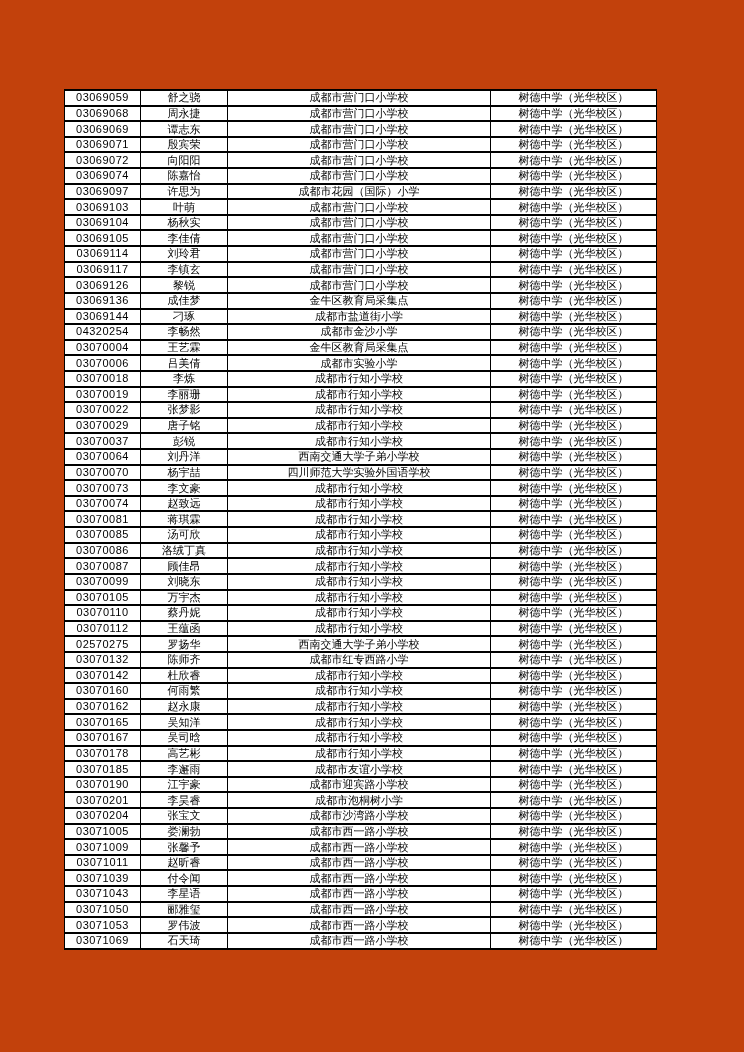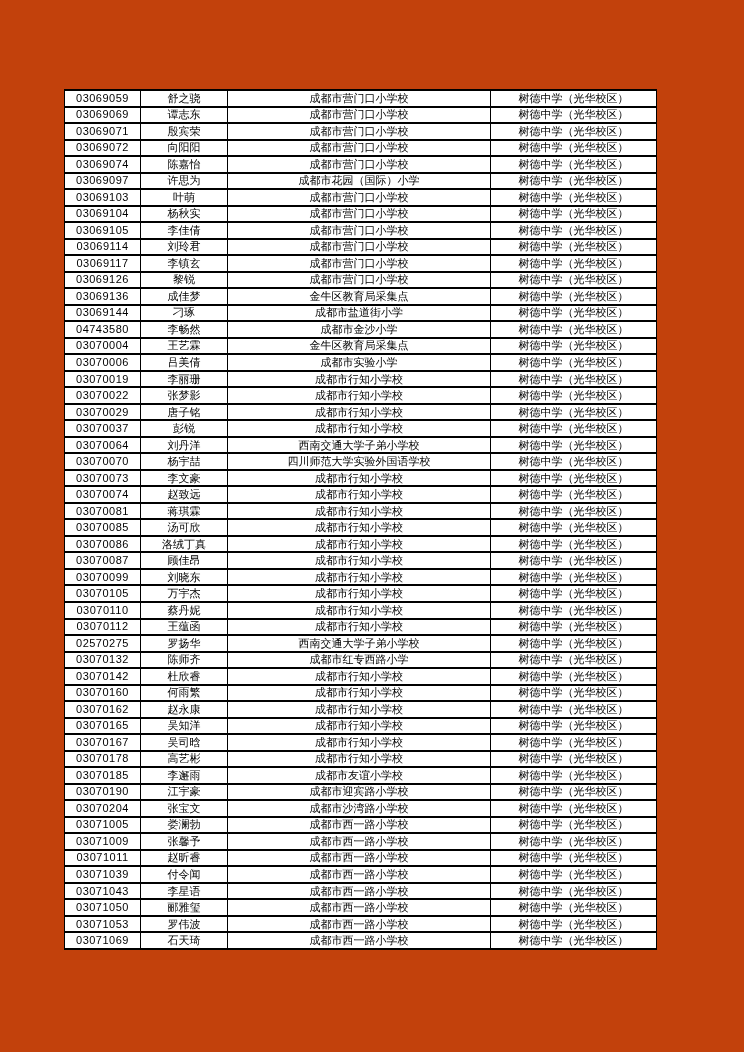--- a/index.html
+++ b/index.html
@@ -55,20 +55,26 @@
       <col style="width:166px">
     </colgroup>
     <tbody>
         <tr>
           <td class="c0">03069059</td>
           <td class="c1">舒之骁</td>
           <td class="c2">成都市营门口小学校</td>
           <td class="c3">树德中学（光华校区）</td>
         </tr>
         <tr>
+          <td class="c0">03069068</td>
+          <td class="c1">周永捷</td>
+          <td class="c2">成都市营门口小学校</td>
+          <td class="c3">树德中学（光华校区）</td>
+        </tr>
+        <tr>
           <td class="c0">03069069</td>
           <td class="c1">谭志东</td>
           <td class="c2">成都市营门口小学校</td>
           <td class="c3">树德中学（光华校区）</td>
         </tr>
         <tr>
           <td class="c0">03069071</td>
           <td class="c1">殷宾荣</td>
           <td class="c2">成都市营门口小学校</td>
           <td class="c3">树德中学（光华校区）</td>
@@ -133,38 +139,44 @@
           <td class="c2">金牛区教育局采集点</td>
           <td class="c3">树德中学（光华校区）</td>
         </tr>
         <tr>
           <td class="c0">03069144</td>
           <td class="c1">刁琢</td>
           <td class="c2">成都市盐道街小学</td>
           <td class="c3">树德中学（光华校区）</td>
         </tr>
         <tr>
-          <td class="c0">04743580</td>
+          <td class="c0">04320254</td>
           <td class="c1">李畅然</td>
           <td class="c2">成都市金沙小学</td>
           <td class="c3">树德中学（光华校区）</td>
         </tr>
         <tr>
           <td class="c0">03070004</td>
           <td class="c1">王艺霖</td>
           <td class="c2">金牛区教育局采集点</td>
           <td class="c3">树德中学（光华校区）</td>
         </tr>
         <tr>
           <td class="c0">03070006</td>
           <td class="c1">吕美倩</td>
           <td class="c2">成都市实验小学</td>
           <td class="c3">树德中学（光华校区）</td>
         </tr>
         <tr>
+          <td class="c0">03070018</td>
+          <td class="c1">李炼</td>
+          <td class="c2">成都市行知小学校</td>
+          <td class="c3">树德中学（光华校区）</td>
+        </tr>
+        <tr>
           <td class="c0">03070019</td>
           <td class="c1">李丽珊</td>
           <td class="c2">成都市行知小学校</td>
           <td class="c3">树德中学（光华校区）</td>
         </tr>
         <tr>
           <td class="c0">03070022</td>
           <td class="c1">张梦影</td>
           <td class="c2">成都市行知小学校</td>
           <td class="c3">树德中学（光华校区）</td>
@@ -304,20 +316,26 @@
         <tr>
           <td class="c0">03070185</td>
           <td class="c1">李邂雨</td>
           <td class="c2">成都市友谊小学校</td>
           <td class="c3">树德中学（光华校区）</td>
         </tr>
         <tr>
           <td class="c0">03070190</td>
           <td class="c1">江宇豪</td>
           <td class="c2">成都市迎宾路小学校</td>
+          <td class="c3">树德中学（光华校区）</td>
+        </tr>
+        <tr>
+          <td class="c0">03070201</td>
+          <td class="c1">李昊睿</td>
+          <td class="c2">成都市泡桐树小学</td>
           <td class="c3">树德中学（光华校区）</td>
         </tr>
         <tr>
           <td class="c0">03070204</td>
           <td class="c1">张宝文</td>
           <td class="c2">成都市沙湾路小学校</td>
           <td class="c3">树德中学（光华校区）</td>
         </tr>
         <tr>
           <td class="c0">03071005</td>

